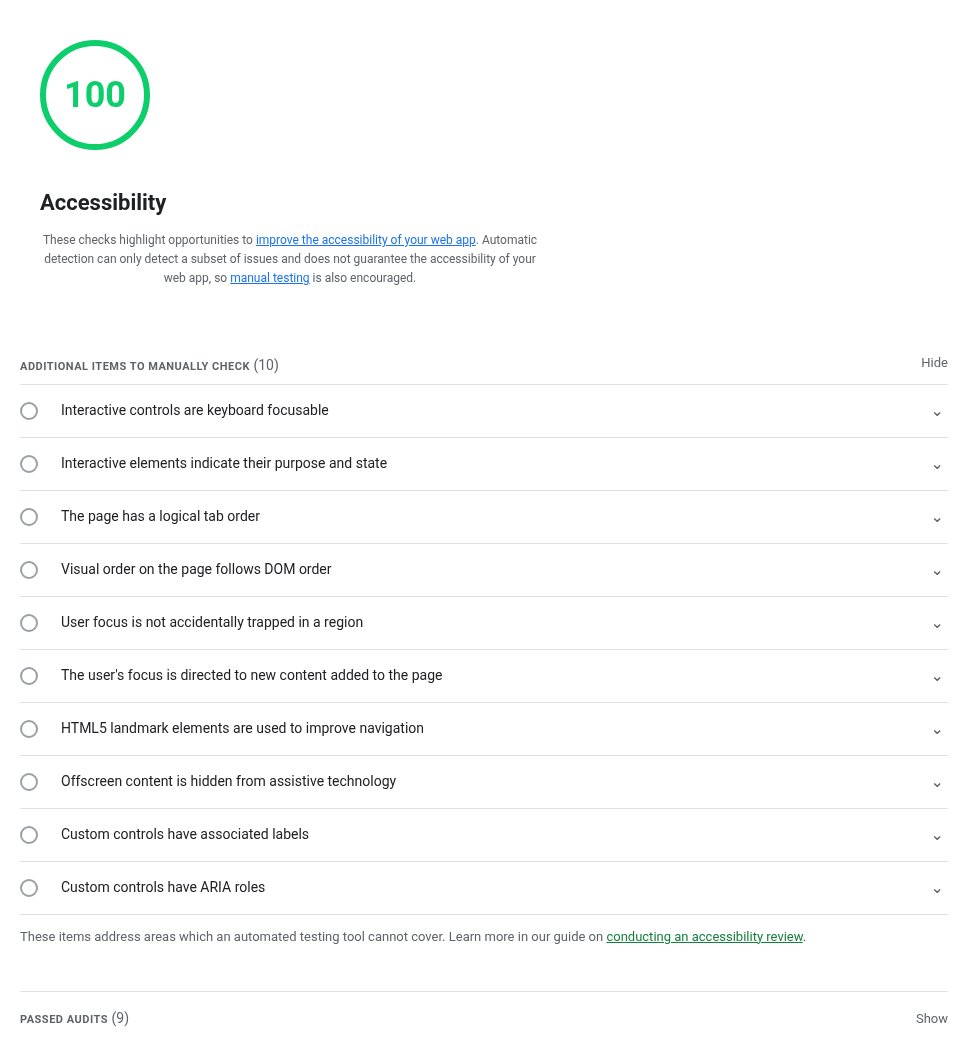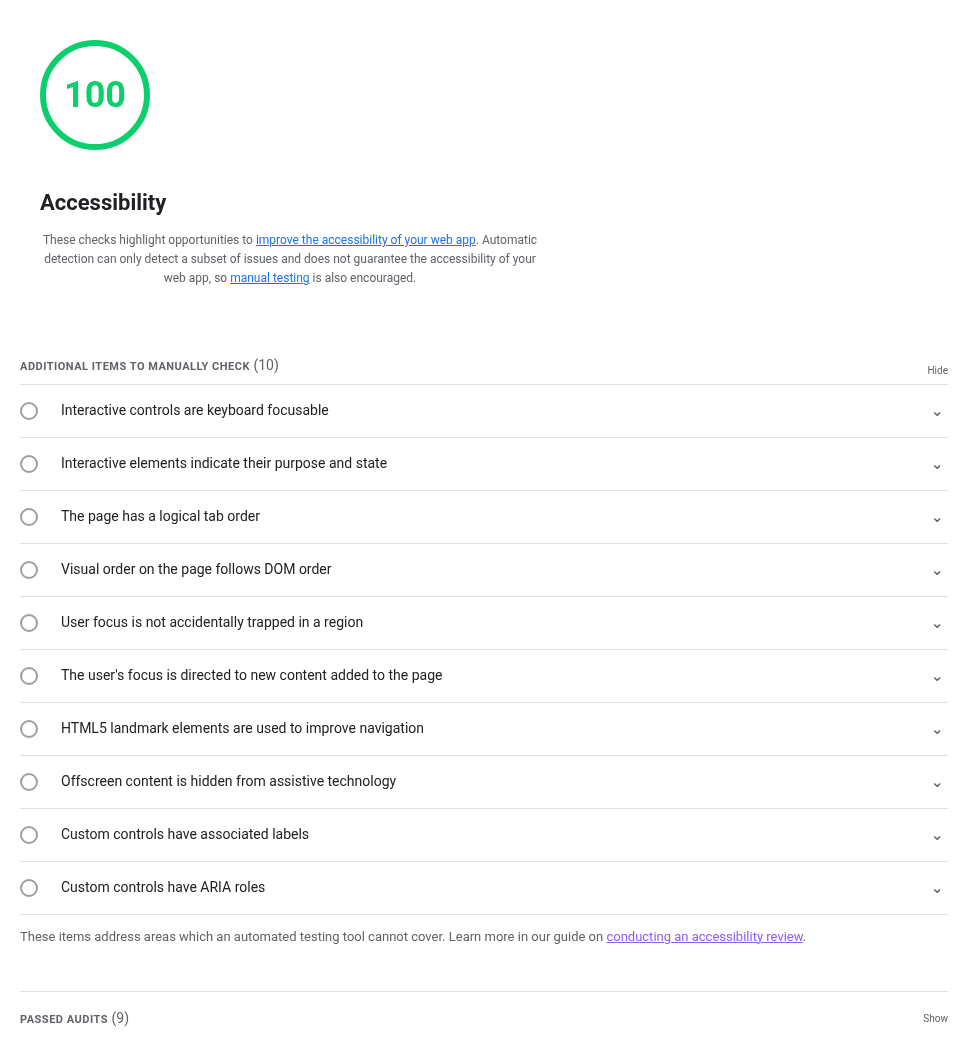--- a/index.html
+++ b/index.html
@@ -64,40 +64,40 @@
 
     .score-description a {
       color: #1a73e8;
       text-decoration: underline;
     }
 
     
     .section-header {
       display: flex;
       justify-content: space-between;
-      align-items: flex-end;
+      align-items: flex-start;
       padding: 16px 0 8px;
       margin-top: 30px;
     }
 
     .section-title {
       font-size: 11px;
       font-weight: 700;
       color: #5f6368;
       letter-spacing: 0.5px;
       text-transform: uppercase;
     }
 
     .section-count {
       color: #5f6368;
       font-weight: 400;
     }
 
     .section-toggle {
-      font-size: 10px;
+      font-size: 13px;
       color: #5f6368;
       cursor: pointer;
       background: none;
       border: none;
       font-family: inherit;
     }
 
     
     .audit-list {
       border-top: 1px solid #e0e0e0;
@@ -144,21 +144,21 @@
 
     
     .manual-note {
       font-size: 13px;
       color: #5f6368;
       padding: 12px 0 24px;
       line-height: 1.6;
     }
 
     .manual-note a {
-      color: #8b5cf6;
+      color: #15803d;
     }
 
     .bottom-section-header {
       display: flex;
       justify-content: space-between;
       align-items: center;
       padding: 16px 0;
       border-top: 1px solid #e0e0e0;
       margin-top: 20px;
     }

